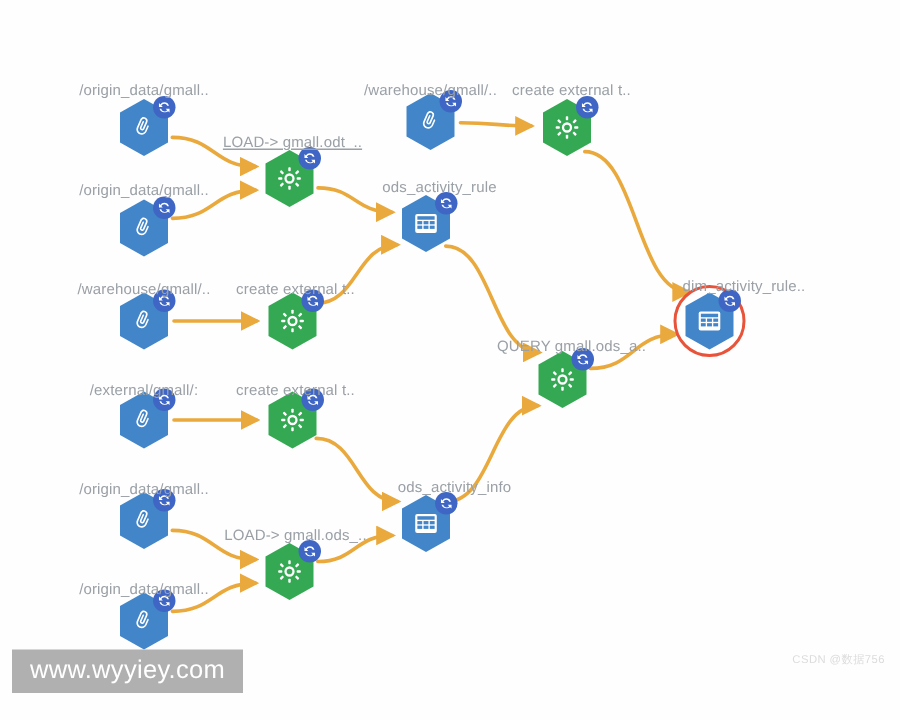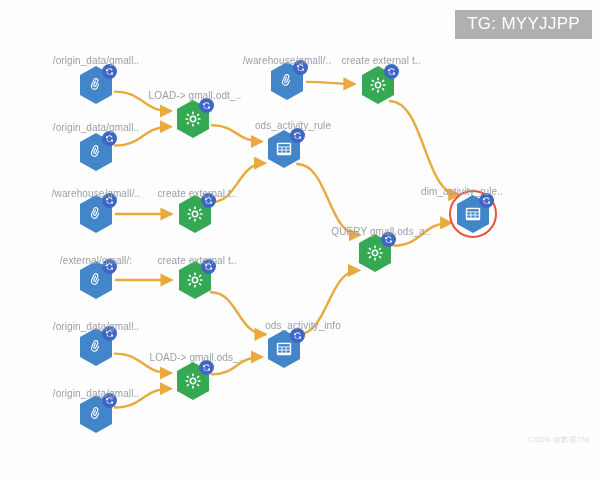--- a/index.html
+++ b/index.html
@@ -205,21 +205,21 @@
               <rect x="3.4" y="13" width="1.8" height="3.1" rx="0.6" transform="rotate(45 4.3 14.6)"></rect>
             </g>
           </svg>
           <span class="badge">
             <svg viewBox="0 0 12 12">
               <path fill="#fff" d="M6 1.6a4.4 4.4 0 0 1 4.2 3.1h-1.5A3 3 0 0 0 3.4 4.4l1.3 1.3H1.3V2.3l1.2 1.2A4.4 4.4 0 0 1 6 1.6zM6 10.4a4.4 4.4 0 0 1-4.2-3.1h1.5a3 3 0 0 0 5.3 1.3L7.3 7.3h3.4v3.4L9.5 9.5A4.4 4.4 0 0 1 6 10.4z"></path>
             </svg>
           </span>
         </div>
       </div>
-      <div class="node-label" style="left: 195px; top: 90px;">LOAD-&gt; gmall.odt_..</div>
+      <div class="node-label" style="left: 195px; top: 90px; text-decoration: underline;">LOAD-&gt; gmall.odt_..</div>
       <div class="node" style="left: 287px; top: 81px;">
         <div class="hexwrap" style="z-index:2">
           <svg class="hex" viewBox="0 0 36 40">
             <path d="M18 1 L34 10 L34 30 L18 39 L2 30 L2 10 Z" fill="#4285c8"></path>
           </svg>
           <svg class="glyph" viewBox="0 0 20 20">
             <path fill="#fff" d="M8.6 2.3c1.6-.5 3.2.2 3.9 1.6.3.7.3 1.5 0 2.2l-2.2 5c-.4.9-1.4 1.3-2.3 1-.9-.4-1.3-1.4-1-2.3l1.9-4.3c.1-.3.5-.5.8-.3.3.1.5.5.3.8L8.1 10.3c-.1.3 0 .6.3.7.3.1.6 0 .7-.3l2.2-5c.2-.4.2-.8 0-1.2-.4-.8-1.3-1.1-2.1-.8-.4.2-.7.5-.9.9L5.8 10.3c-.6 1.4 0 3 1.4 3.6 1.4.6 3 0 3.6-1.4l1.6-3.7c.1-.3.5-.5.8-.3.3.1.5.5.3.8l-1.6 3.7c-.9 2-3.2 2.9-5.2 2-2-.9-2.9-3.2-2-5.2l2.5-5.7c.3-.8.9-1.4 1.7-1.7z"></path>
           </svg>
           <span class="badge">
             <svg viewBox="0 0 12 12">
@@ -485,19 +485,19 @@
             <rect x="8.2" y="11.6" width="3.6" height="2.4" fill="#4285c8"></rect>
             <rect x="12.8" y="11.6" width="3.6" height="2.4" fill="#4285c8"></rect>
           </svg>
           <span class="badge">
             <svg viewBox="0 0 12 12">
               <path fill="#fff" d="M6 1.6a4.4 4.4 0 0 1 4.2 3.1h-1.5A3 3 0 0 0 3.4 4.4l1.3 1.3H1.3V2.3l1.2 1.2A4.4 4.4 0 0 1 6 1.6zM6 10.4a4.4 4.4 0 0 1-4.2-3.1h1.5a3 3 0 0 0 5.3 1.3L7.3 7.3h3.4v3.4L9.5 9.5A4.4 4.4 0 0 1 6 10.4z"></path>
             </svg>
           </span>
         </div>
       </div>
-      <div class="node-label" style="left: 462px; top: 186px;">dim_activity_rule..</div>
+      <div class="node-label" style="left: 496px; top: 186px;">dim_activity_rule..</div>
     </div>
 
-  <div id="tag-badge">TG: MYYJJPP</div>
+  <div id="site-watermark">www.wyyiey.com</div>
   <div id="csdn-watermark">CSDN @数据756</div>
 
 </div>
 
 </body></html>

